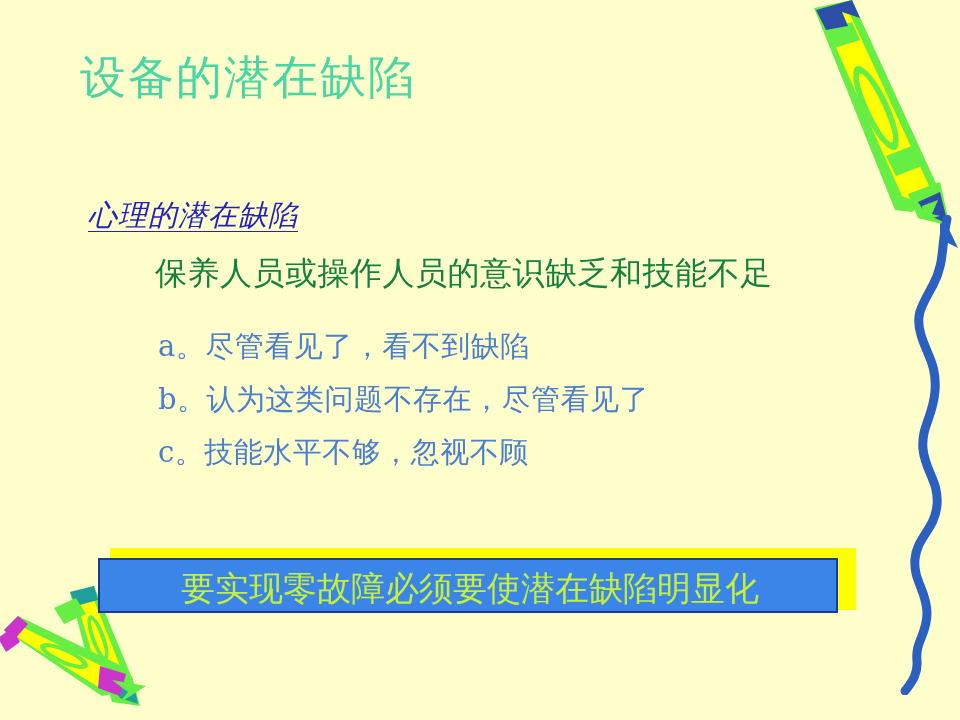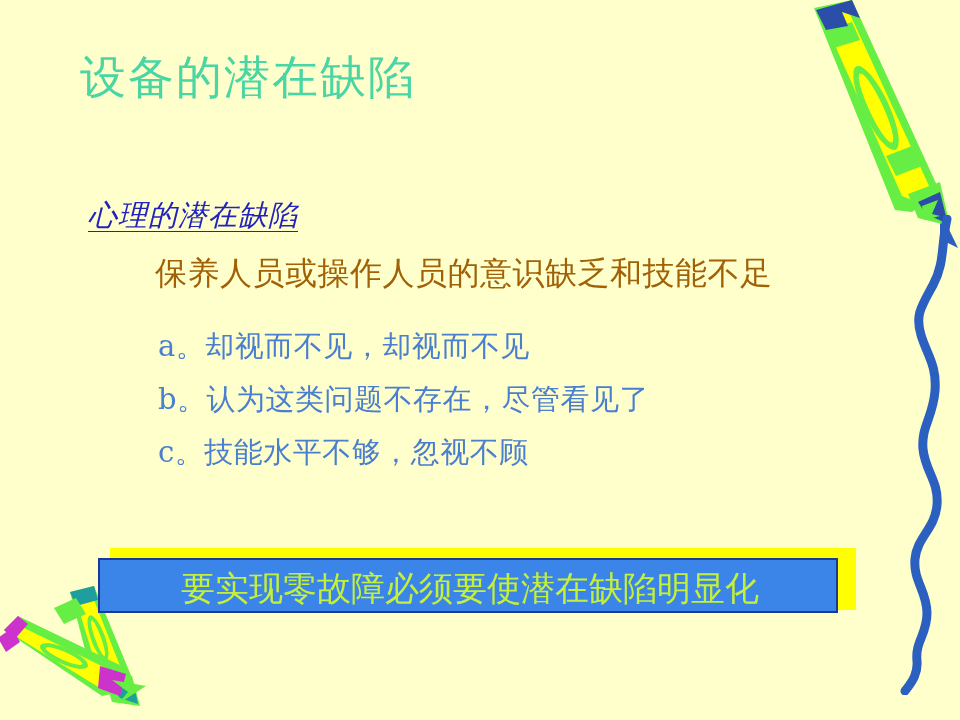--- a/index.html
+++ b/index.html
@@ -76,21 +76,21 @@
     text-underline-offset: 6px;
   }
 
   
   #lead-text {
     position: absolute;
     left: 155px;
     top: 252px;
     font-family: "DejaVu Serif", "Liberation Serif", serif;
     font-size: 32px;
-    color: #a16207;
+    color: #15803d;
     white-space: nowrap;
     letter-spacing: 0.5px;
   }
 
   
   #bullet-list {
     position: absolute;
     left: 158px;
     top: 326px;
     width: 640px;
@@ -217,21 +217,21 @@
     </svg>
   </div>
 
   <div id="title">设备的潜在缺陷</div>
 
   <div id="subheading">心理的潜在缺陷</div>
 
   <div id="lead-text">保养人员或操作人员的意识缺乏和技能不足</div>
 
   <div id="bullet-list">
-    <div class="bullet-item">a。却视而不见，却视而不见</div>
+    <div class="bullet-item">a。尽管看见了，看不到缺陷</div>
     <div class="bullet-item">b。认为这类问题不存在，尽管看见了</div>
     <div class="bullet-item">c。技能水平不够，忽视不顾</div>
   </div>
 
   <div id="conclusion">
     <div id="conclusion-shadow"></div>
     <div id="conclusion-box">
       <div id="conclusion-text">要实现零故障必须要使潜在缺陷明显化</div>
     </div>
   </div>

